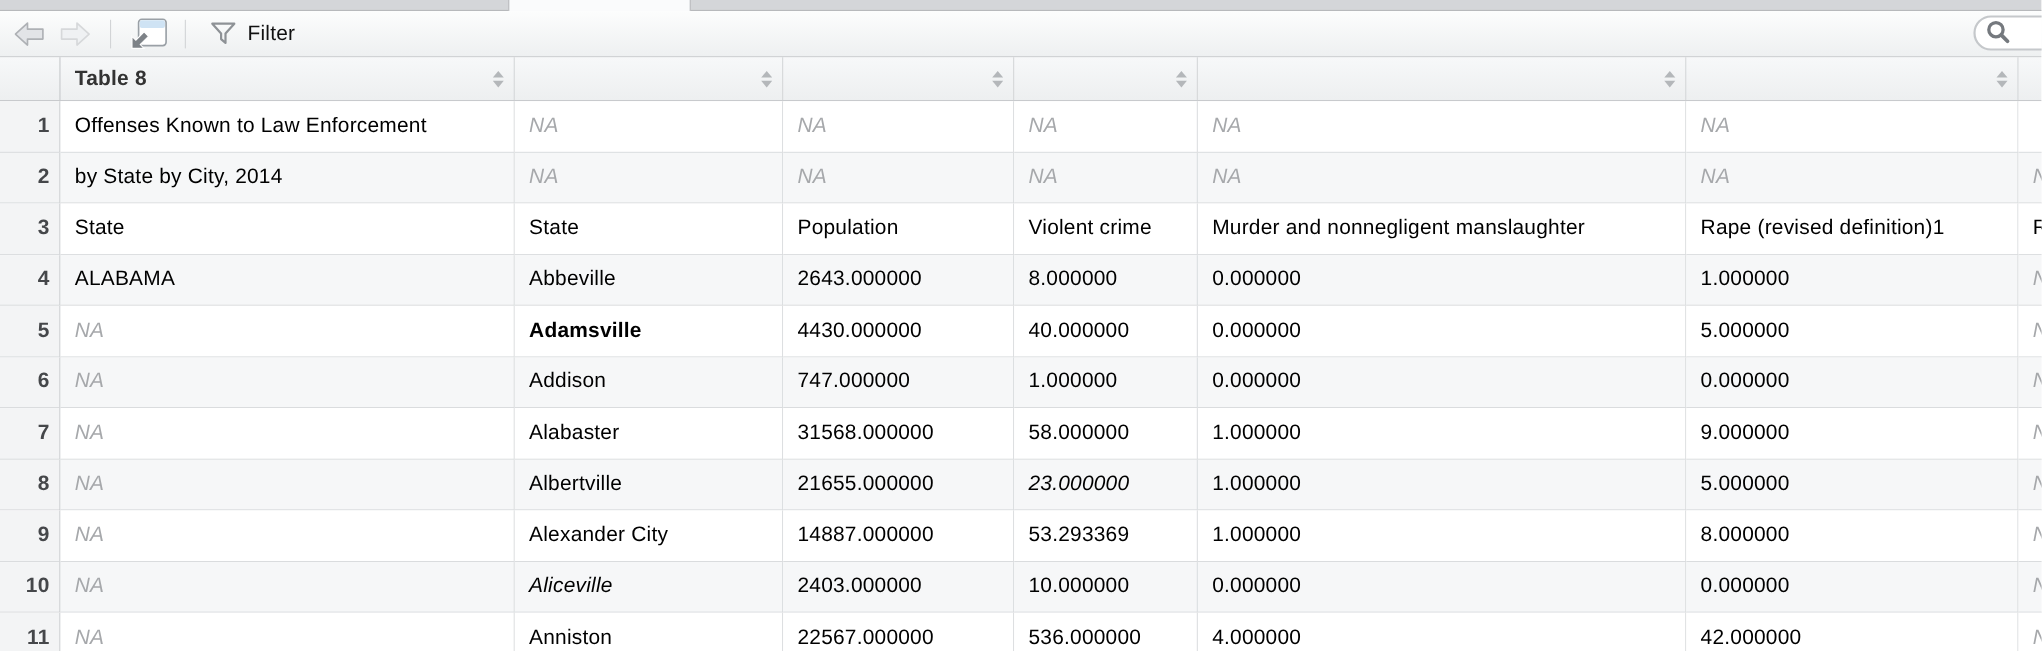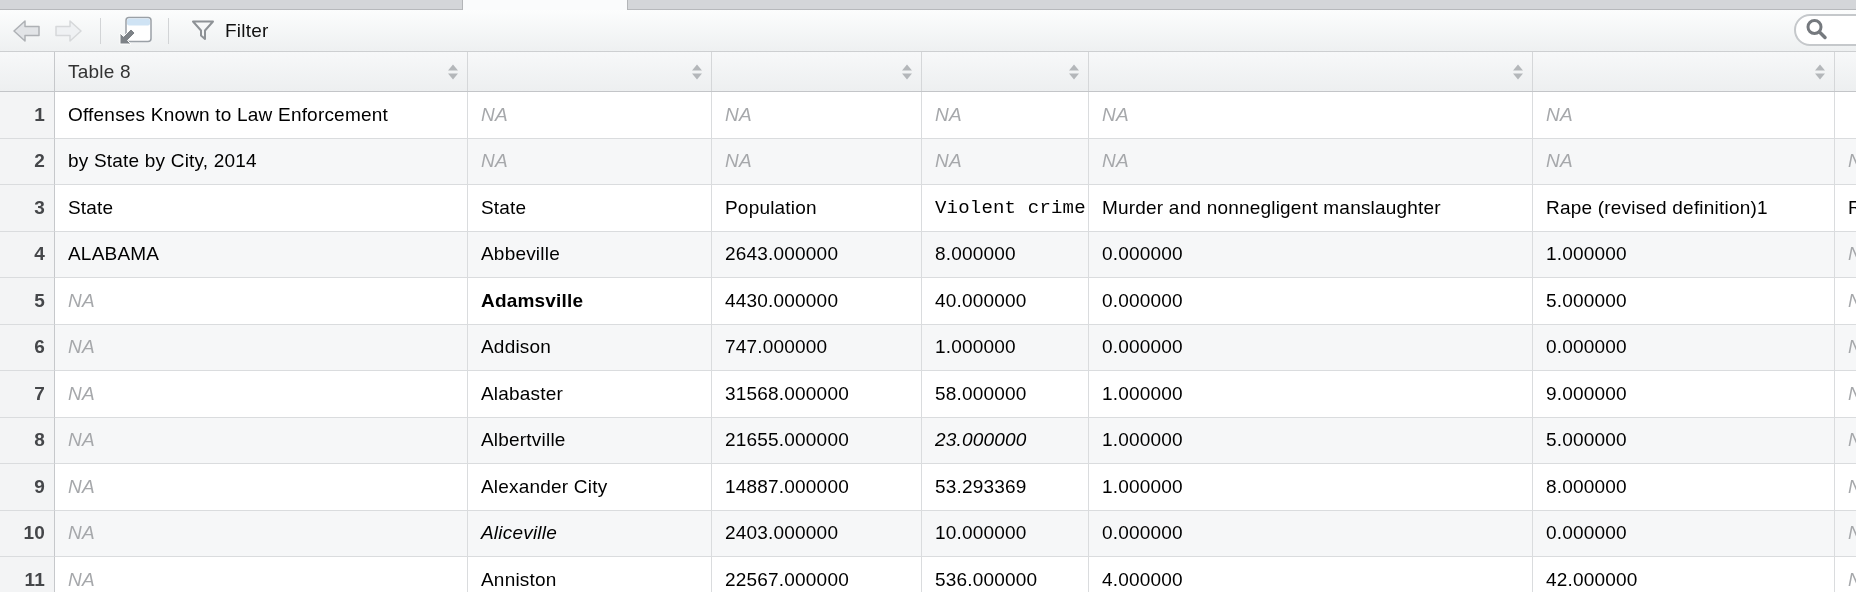--- a/index.html
+++ b/index.html
@@ -41,21 +41,21 @@
     display: flex; height: 40px;
     background: linear-gradient(180deg, #f7f8f9, #edeff0);
     border-bottom: 1px solid #c3c5c8;
   }
   .hcell {
     position: relative; flex: none; height: 100%;
     border-right: 1px solid #d5d7d9;
     display: flex; align-items: center; padding-left: 13px; overflow: hidden;
   }
   .hcell.hrn { padding: 0; border-right: 1px solid #c6c8cb; }
-  .htitle { font-weight: normal; color: #333; white-space: nowrap; }
+  .htitle { font-weight: bold; color: #333; white-space: nowrap; }
   .sort { position: absolute; right: 9px; top: 50%; transform: translateY(-50%);
           display: flex; flex-direction: column; align-items: center; gap: 3px; }
   .sort i { display: block; width: 0; height: 0;
             border-left: 5px solid transparent; border-right: 5px solid transparent; }
   .sort .up { border-bottom: 6px solid #b4b7ba; }
   .sort .dn { border-top: 6px solid #b4b7ba; }
   .grid-body { }
   .row { display: flex; height: 46.5px; }
   .cell {
     flex: none; height: 100%; background: #fff;
@@ -176,21 +176,21 @@
           <div class="cell na" style="width: 167px;">NA</div>
           <div class="cell na" style="width: 444px;">NA</div>
           <div class="cell na" style="width: 302px;">NA</div>
           <div class="cell na" style="width: 80px;">NA</div>
         </div>
         <div class="row">
           <div class="cell rn" style="width: 55px;">3</div>
           <div class="cell" style="width: 413px;">State</div>
           <div class="cell" style="width: 244px;">State</div>
           <div class="cell" style="width: 210px;">Population</div>
-          <div class="cell" style="width: 167px; font-family: Liberation Mono, monospace;">Violent crime</div>
+          <div class="cell" style="width: 167px;">Violent crime</div>
           <div class="cell" style="width: 444px;">Murder and nonnegligent manslaughter</div>
           <div class="cell" style="width: 302px;">Rape (revised definition)1</div>
           <div class="cell" style="width: 80px;">R</div>
         </div>
         <div class="row">
           <div class="cell rn" style="width: 55px;">4</div>
           <div class="cell" style="width: 413px;">ALABAMA</div>
           <div class="cell" style="width: 244px;">Abbeville</div>
           <div class="cell" style="width: 210px;">2643.000000</div>
           <div class="cell" style="width: 167px;">8.000000</div>

